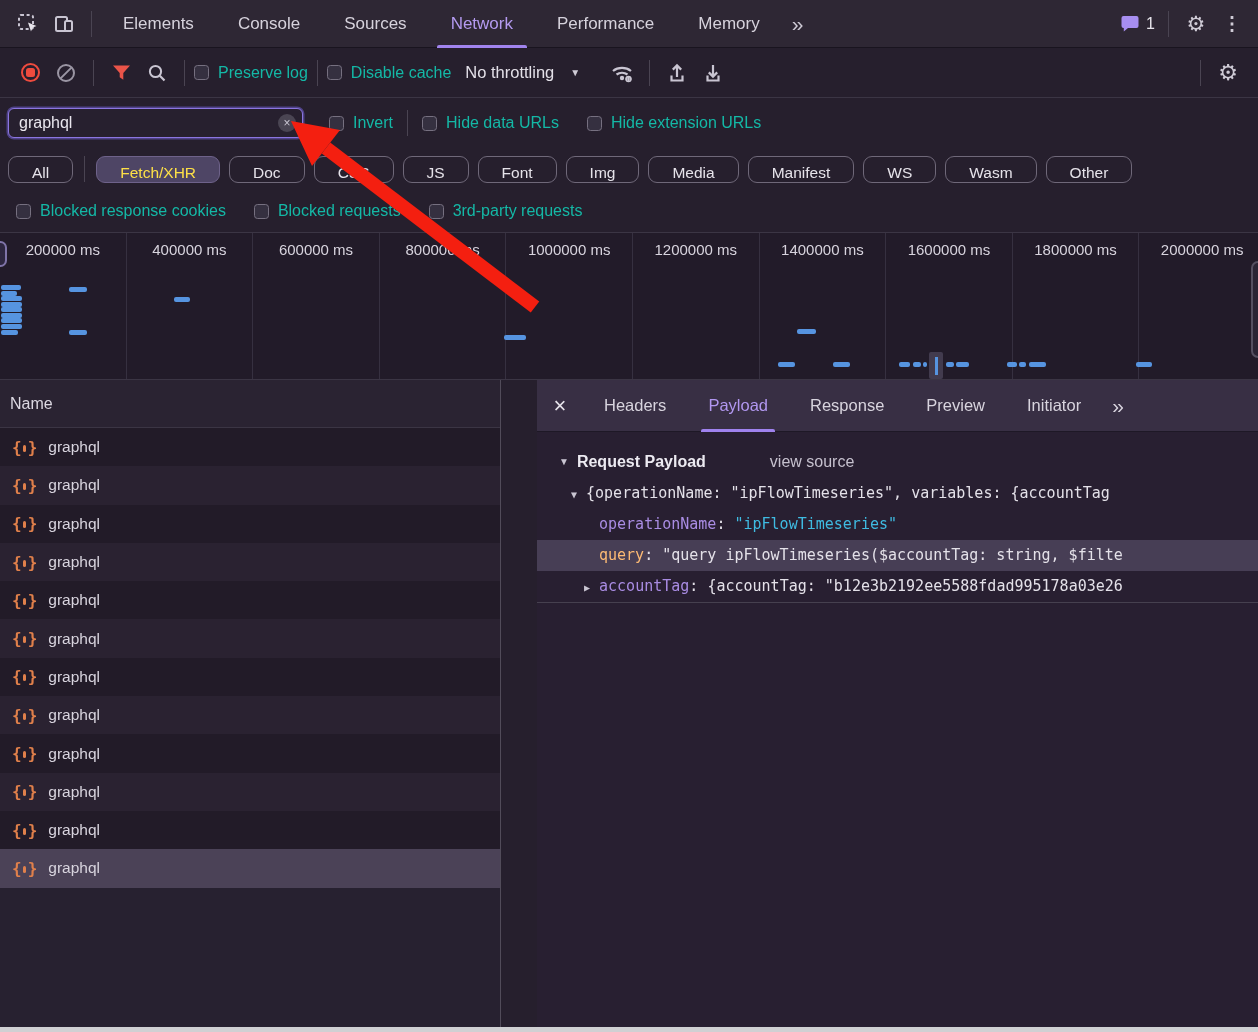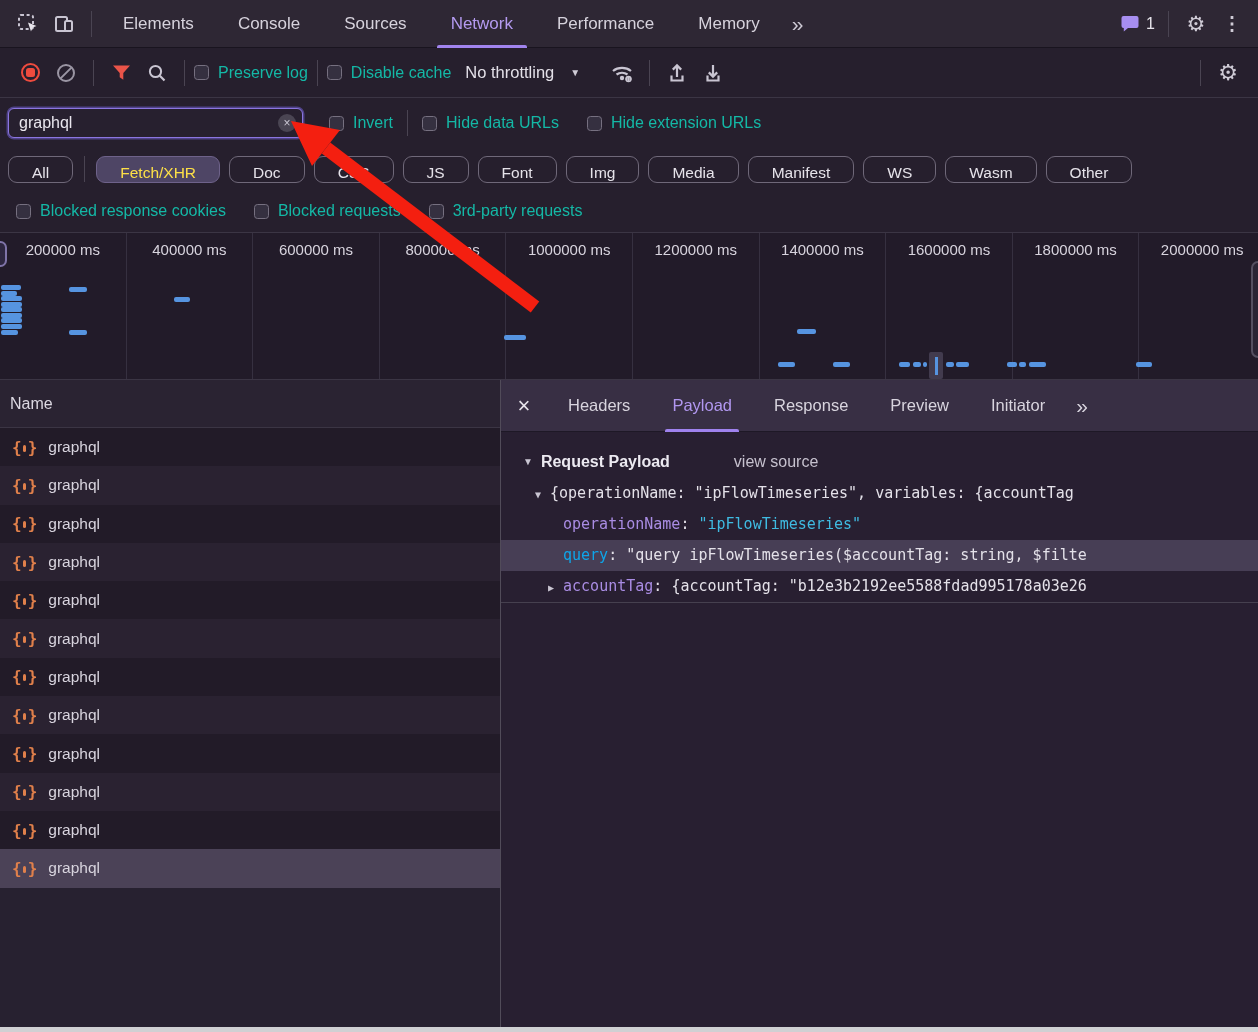--- a/index.html
+++ b/index.html
@@ -53,21 +53,21 @@
   .overview { position:relative; height:148px; background:#221b29; border-top:1px solid #3b3544; border-bottom:1px solid #3b3544; overflow:hidden; }
   .ov-cols { display:flex; width:1266px; height:100%; }
   .ov-col { width:126.6px; flex:0 0 auto; border-right:1px solid #363040; text-align:center; padding-top:8px; font-size:15px; color:#d8d4de; }
   .ov-bar { position:absolute; height:5px; border-radius:2px; background:#5694e0; }
   .ov-marker { position:absolute; background:#423b4e; border-radius:2px; display:flex; align-items:center; justify-content:center; }
   .ov-marker i { width:3px; height:18px; background:#5694e0; display:block; }
   .ov-handle-left { position:absolute; left:-6px; top:8px; width:13px; height:26px; border:2px solid #7f74a8; border-radius:7px; background:#2e2740; }
   .ov-handle-right { position:absolute; right:-7px; top:28px; width:14px; height:97px; border:2px solid #555061; border-radius:8px; background:#2b2535; }
 
   
-  .main { display:flex; height:647px; }
+  .main { display:flex; height:647px;gap:36px; }
   .left-pane { width:501px; flex:0 0 auto; border-right:1px solid #514b59; background:#272130; display:flex; flex-direction:column; }
   .name-header { height:48px; background:#2a2332; border-bottom:1px solid #3b3544; display:flex; align-items:center; padding-left:10px; font-size:16px; color:#dcd8e2; flex:0 0 auto; }
   .req-rows { flex:0 0 auto; }
   .req-row { height:38.3px; display:flex; align-items:center; padding-left:12px; gap:11px; font-size:15.5px; color:#d8d4de; }
   .req-row:nth-child(odd) { background:#221b28; }
   .req-row:nth-child(even) { background:#2a2231; }
   .req-row.selected { background:#4b4257; }
   .xhr-icon { color:#e0804b; font-family:"DejaVu Sans Mono", monospace; font-weight:bold; font-size:16px; display:flex; align-items:center; }
   .xhr-icon i { width:3px; height:7px; background:#e0804b; border-radius:1.5px; margin:2px 1.5px 0; display:inline-block; }
 
@@ -85,21 +85,21 @@
   .payload-title { font-weight:bold; font-size:16px; color:#eceaf1; }
   .view-source { margin-left:64px; font-size:16px; color:#c6c1ce; }
   .tree { font-family:"DejaVu Sans Mono", monospace; font-size:15px; border-bottom:1px solid #46404f; }
   .tline { height:31px; line-height:31px; white-space:nowrap; overflow:hidden; color:#e4e1e9; }
   .tline.pl1 { padding-left:34px; }
   .tline.pl2 { padding-left:62px; }
   .tline.pl3 { padding-left:62px; }
   .tline.pl4 { padding-left:47px; }
   .tline.hl { background:#473e55; }
   .k { color:#a98ce3; }
-  .k2 { color:#0ea5e9; }
+  .k2 { color:#fdba74; }
   .str { color:#3fbbe2; }
   .tline .tri { margin-right:9px; }
 
   .bottom-strip { position:absolute; left:0; bottom:0; width:100%; height:5px; background:#d0d0d3; }
 
   .arrow-overlay { position:absolute; left:0; top:0; z-index:60; pointer-events:none; }
   svg.ico { display:block; }
 </style>
 </head>
 <body>

